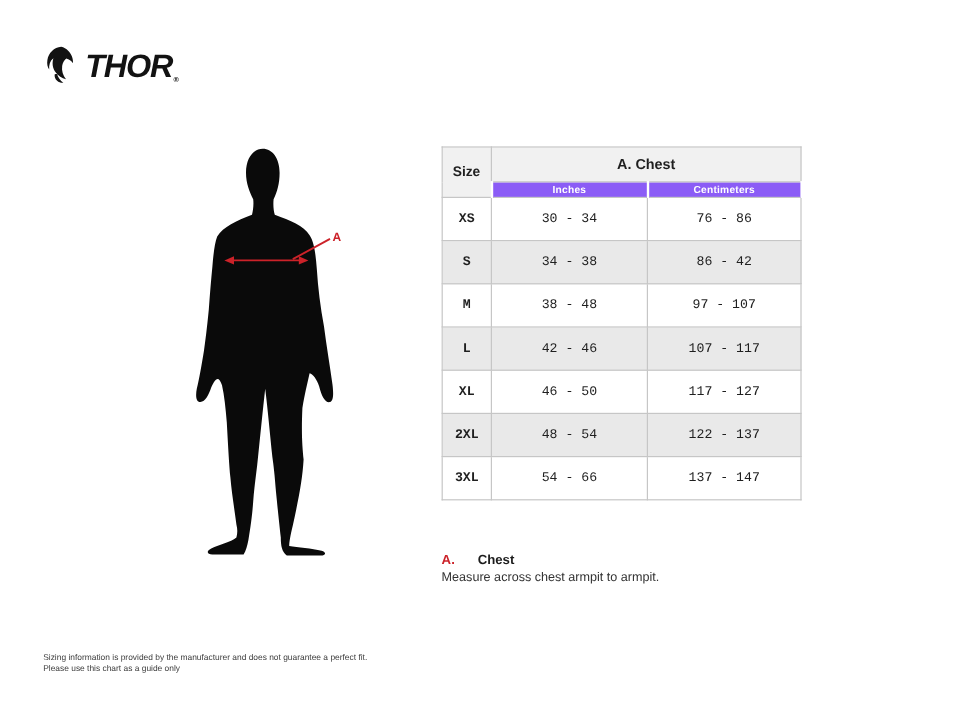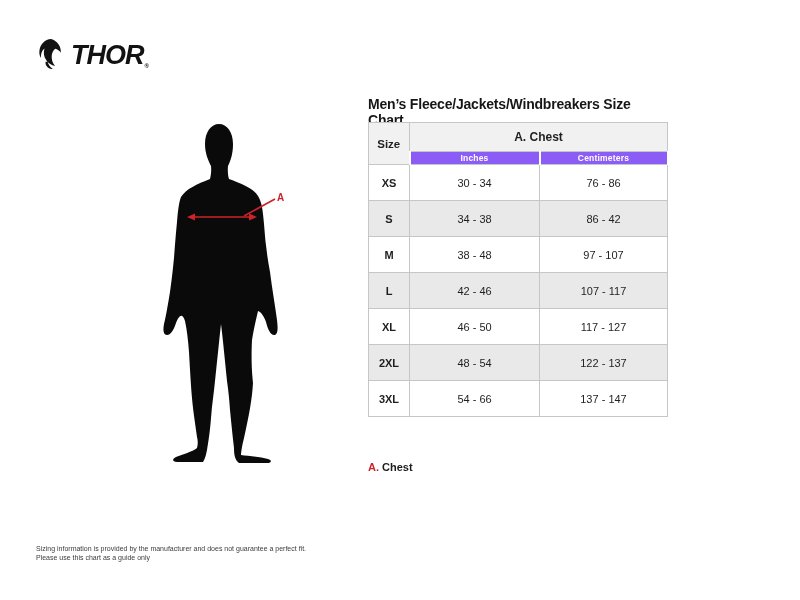--- a/index.html
+++ b/index.html
@@ -39,32 +39,32 @@
   .size-table col.c-size { width: 41px; }
   .size-table col.c-in   { width: 130px; }
   .size-table col.c-cm   { width: 128px; }
   th.size-head { background: #f1f1f1; font-size: 11.5px; font-weight: bold; }
   th.group-head { background: #f1f1f1; font-size: 12px; font-weight: bold; height: 28px; }
   th.unit-bar {
     background: #8b5cf6; color: #ffffff; font-size: 8.5px; font-weight: bold;
     height: 12px; letter-spacing: 0.2px;
     border-left: 2px solid #ffffff; border-right: 2px solid #ffffff;
   }
-  .size-table tbody td { height: 35px; }
+  .size-table tbody td { height: 35px; font-family: Liberation Mono, monospace; }
   .size-table tbody td.size-cell { font-weight: bold; font-size: 11px; }
   .size-table tbody tr:nth-child(even) td { background: #e9e9e9; }
   .size-table tbody tr:nth-child(odd) td { background: #ffffff; }
 
   .howto-title {
     position: absolute; left: 368px; top: 437px;
     font-size: 14px; font-weight: bold; letter-spacing: -0.2px; color: #161616;
   }
   .measure-item { position: absolute; left: 368px; top: 461px; font-size: 11px; }
   .measure-letter { color: #cc2229; font-weight: bold; }
-  .measure-name { font-weight: bold; color: #1c1c1c; }
+  .measure-name { font-weight: bold; color: #1c1c1c; margin-left: 16px; }
   .measure-desc {
     position: absolute; left: 368px; top: 475px;
     font-size: 10.5px; color: #333333;
   }
 
   
   .footer { position: absolute; left: 36px; top: 544px; font-size: 7px; line-height: 9px; color: #3c3c3c; }
 </style>
 </head>
 <body>
@@ -129,21 +129,20 @@
       <g stroke="#cc2229" stroke-width="1.6" fill="#cc2229">
         <line x1="91" y1="117" x2="153" y2="117"></line>
         <polygon points="87,117 95,113.5 95,120.5" stroke="none"></polygon>
         <polygon points="157,117 149,113.5 149,120.5" stroke="none"></polygon>
         <line x1="144" y1="116" x2="175" y2="99"></line>
       </g>
       <text x="177" y="101" font-family="Liberation Sans, sans-serif" font-size="10" font-weight="bold" fill="#cc2229">A</text>
     </svg>
   </div>
 
-  <div class="chart-title">Men’s Fleece/Jackets/Windbreakers Size Chart</div>
 
   <table class="size-table">
     <colgroup>
         <col class="c-size">
         <col class="c-in">
         <col class="c-cm">
       </colgroup>
     <thead>
       <tr>
         <th class="size-head" rowspan="2">Size</th>
@@ -190,19 +189,20 @@
         <td>54 - 66</td>
         <td>137 - 147</td>
       </tr>
     </tbody>
   </table>
 
   <div class="measure-item">
     <span class="measure-letter">A.</span>
     <span class="measure-name">Chest</span>
   </div>
+  <div class="measure-desc">Measure across chest armpit to armpit.</div>
 
   <div class="footer">
     <div>Sizing information is provided by the manufacturer and does not guarantee a perfect fit.</div>
     <div>Please use this chart as a guide only</div>
   </div>
 
 </div>
 
 </body></html>

